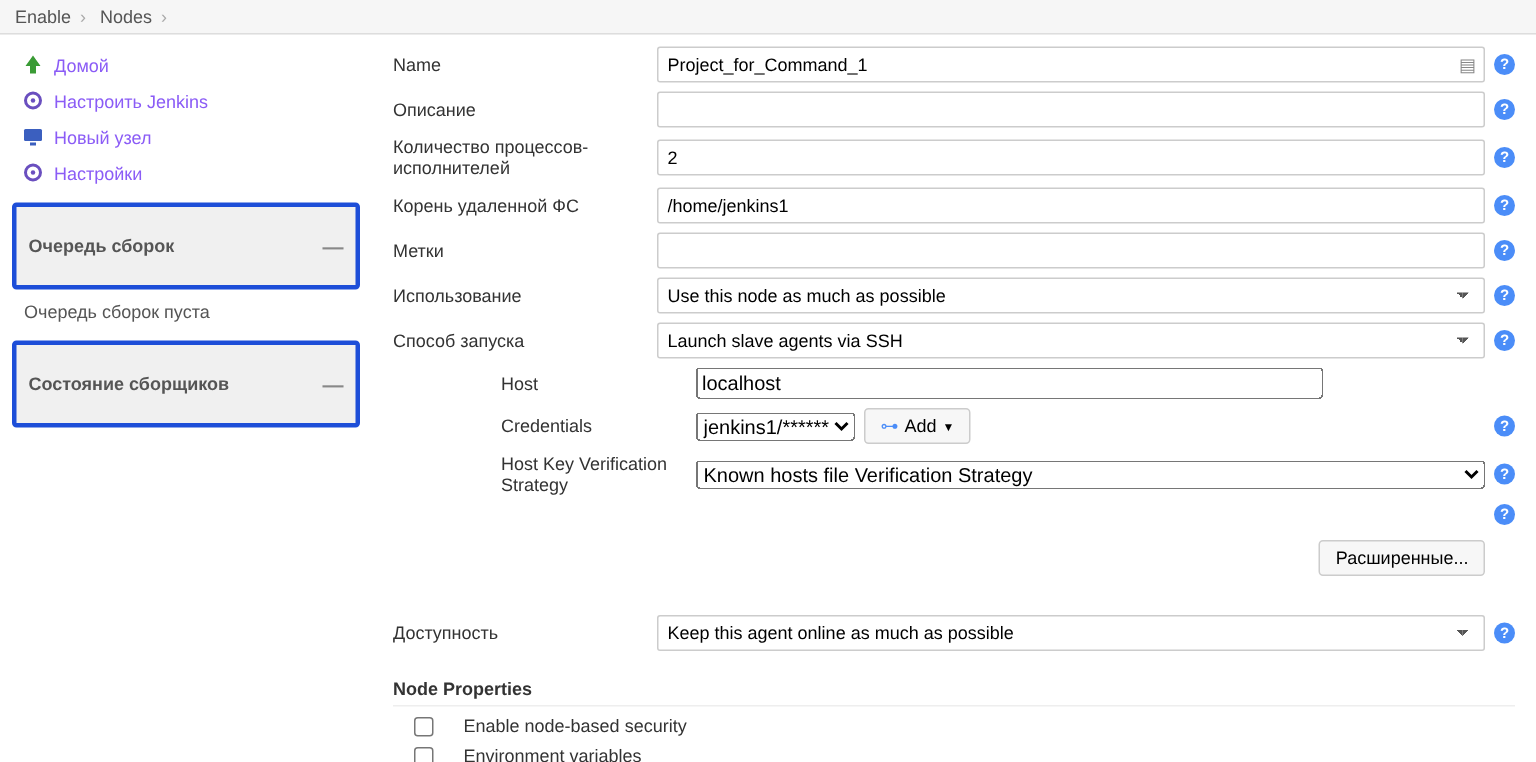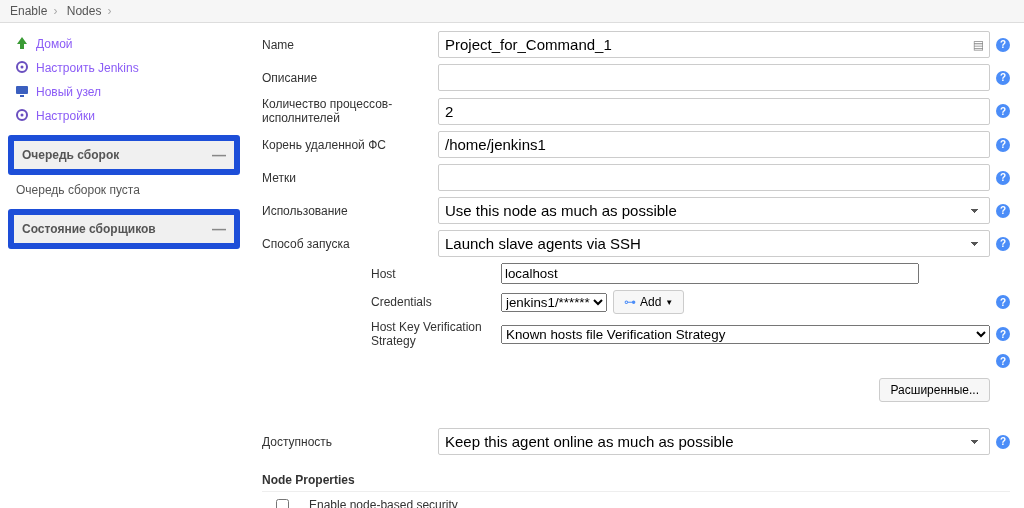--- a/index.html
+++ b/index.html
@@ -3,31 +3,31 @@
 <meta charset="utf-8">
 <style>
 html,body{margin:0;padding:0;font-family:Helvetica,Arial,sans-serif;font-size:12px;color:#333;background:#fff}
 .breadcrumb{background:#f6f6f6;border-bottom:1px solid #ddd;padding:4px 10px;font-size:12px;color:#555}
 .breadcrumb a{color:#555;text-decoration:none}
 .breadcrumb .sep{margin:0 6px;color:#aaa}
 .container{display:flex}
 .sidebar{width:240px;padding:8px 0 8px 8px}
 .side-link{display:flex;align-items:flex-end;gap:6px;padding:4px 6px;color:#8b5cf6;text-decoration:none;cursor:pointer}
 .side-link .icon{width:16px;height:16px;display:flex;align-items:center;justify-content:center}
-.side-box{background:#f0f0f0;border:6px solid #1d4ed8;border-radius:3px;margin:8px 8px 4px 0;padding:6px 8px;font-weight:bold;color:#555;display:flex;justify-content:space-between;align-items:center}
+.side-box{background:#f0f0f0;border:3px solid #1d4ed8;border-radius:3px;margin:8px 8px 4px 0;padding:18px 8px;font-weight:bold;color:#555;display:flex;justify-content:space-between;align-items:center}
 .side-box a{color:#888;text-decoration:none;font-size:14px;font-weight:bold}
 .side-text{padding:4px 8px;color:#555}
 .main{flex:1;padding:8px 14px 20px 14px}
 .form-row{display:flex;align-items:center;margin-bottom:6px}
 .form-row .label{width:172px;color:#333;padding-right:4px}
 .form-row .field{flex:1;display:flex;align-items:center;gap:6px}
-.form-row input[type=text],.form-row select{width:100%;box-sizing:border-box;border:1px solid #ccc;border-radius:2px;padding:4px 6px;font-size:15px;background:#fff}
+.form-row input[type=text],.form-row select{width:100%;box-sizing:border-box;border:1px solid #ccc;border-radius:2px;padding:4px 6px;font-size:12px;background:#fff}
 .form-row select{appearance:none;background-image:linear-gradient(45deg,transparent 50%,#555 50%),linear-gradient(135deg,#555 50%,transparent 50%);background-position:calc(100% - 14px) 50%,calc(100% - 10px) 50%;background-size:4px 4px,4px 4px;background-repeat:no-repeat;padding-right:22px}
 .help{width:14px;height:14px;border-radius:50%;background:#4b8df8;color:#fff;display:flex;align-items:center;justify-content:center;font-size:10px;font-weight:bold;cursor:pointer;flex:0 0 14px}
-.sub-block{margin-left:109px;margin-bottom:4px}
+.sub-block{margin-left:72px;margin-bottom:4px}
 .sub-row{display:flex;align-items:center;margin-bottom:6px}
 .sub-row .slabel{width:130px;color:#333}
 .sub-row .sfield{flex:1;display:flex;align-items:center;gap:6px}
 .sub-row input[type=text]{width:410px}
 .sub-row select.small{width:auto;min-width:100px}
 .btn{background:#f7f7f7;border:1px solid #ccc;border-radius:3px;padding:4px 10px;font-size:12px;cursor:pointer;display:inline-flex;align-items:center;gap:4px}
 .btn-advanced{float:right;margin:4px 20px 10px 0}
 .section-title{font-weight:bold;margin-top:18px;border-bottom:1px solid #eee;padding-bottom:4px}
 .checkbox-row{margin-left:14px;margin-top:6px;display:flex;align-items:center;gap:20px}
 .checkbox-row input{margin:0}

